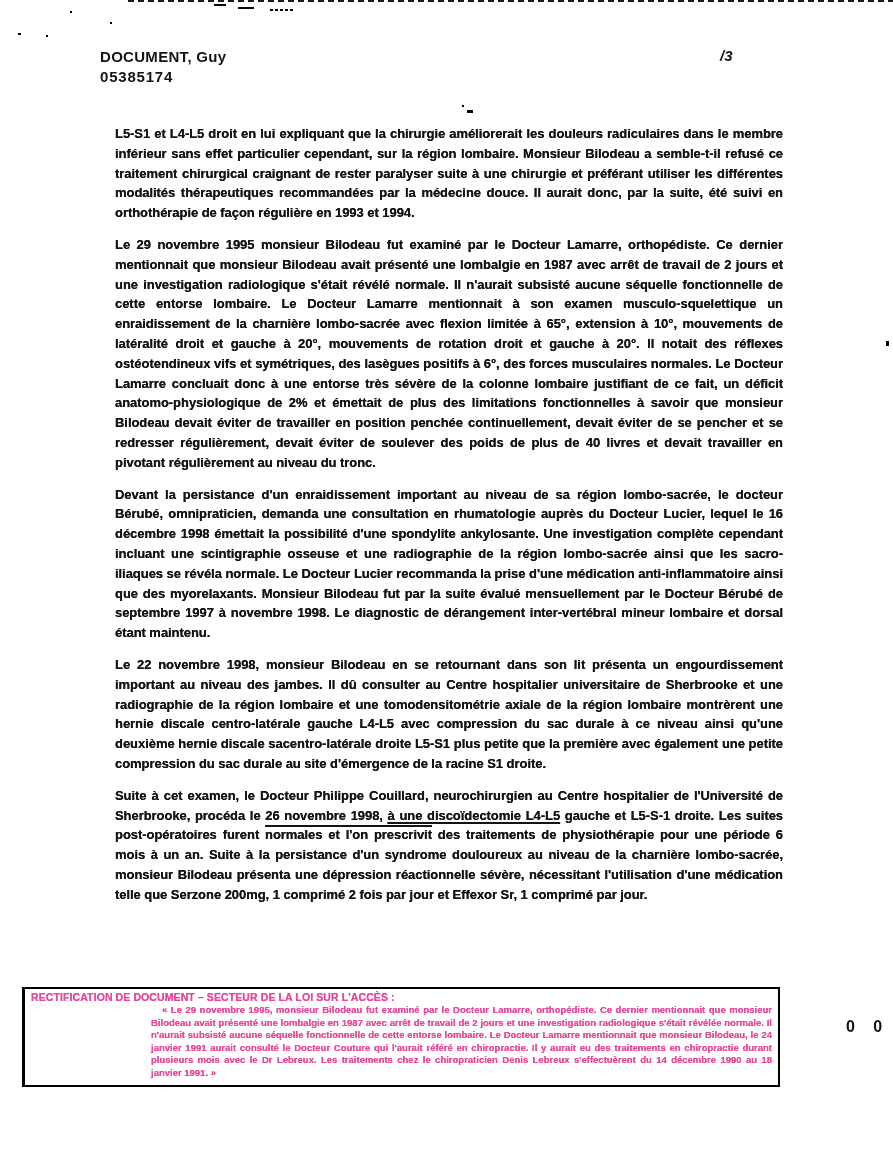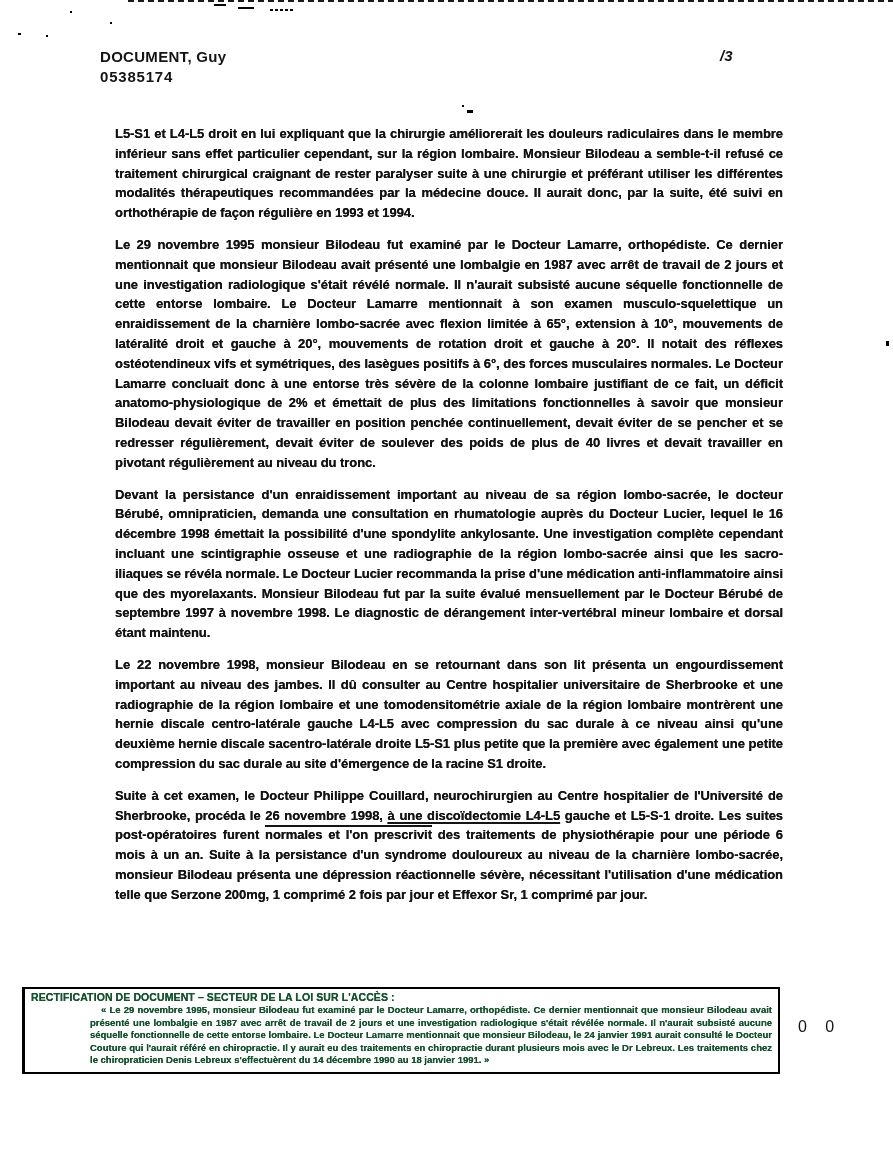--- a/index.html
+++ b/index.html
@@ -26,32 +26,32 @@
     text-align:justify;letter-spacing:-.05px;
     text-shadow:0 0 .4px currentColor;
   }
   .content p{margin:0 0 12px 15px;}
   .u{text-decoration:underline;text-decoration-thickness:1.6px;text-underline-offset:2px;}
   .o{text-decoration:overline;text-decoration-thickness:1.6px;}
   
   .rect-box{
     position:absolute;left:22px;top:987px;width:741px;
     border:2px solid #000;border-left-width:3px;
-    padding:2px 6px 5px 6px;color:#14532d;
+    padding:2px 6px 5px 6px;color:#ec4899;
     text-shadow:0 0 .3px currentColor;
   }
   .rb-title{font-size:10.5px;font-weight:bold;letter-spacing:.1px;}
   .rb-line{font-size:9.5px;font-weight:bold;line-height:11.5px;}
   .rb-quote{
     font-size:9.5px;font-weight:bold;line-height:12.6px;
-    margin-left:59px;text-align:justify;text-indent:11px;margin-top:1px;
+    margin-left:120px;text-align:justify;text-indent:11px;margin-top:1px;
   }
   .stamp{
-    position:absolute;left:798px;top:1018px;
-    font-size:16px;font-weight:normal;letter-spacing:7px;white-space:nowrap;
+    position:absolute;left:846px;top:1018px;
+    font-size:16px;font-weight:bold;letter-spacing:7px;white-space:nowrap;
   }
 </style>
 </head>
 <body>
 
 <div class="page">
 
   <div class="top-dashes"></div>
   <div class="speck" style="left:70px;top:11px;width:2px;height:2px;"></div>
   <div class="speck" style="left:110px;top:22px;width:2px;height:2px;"></div>

